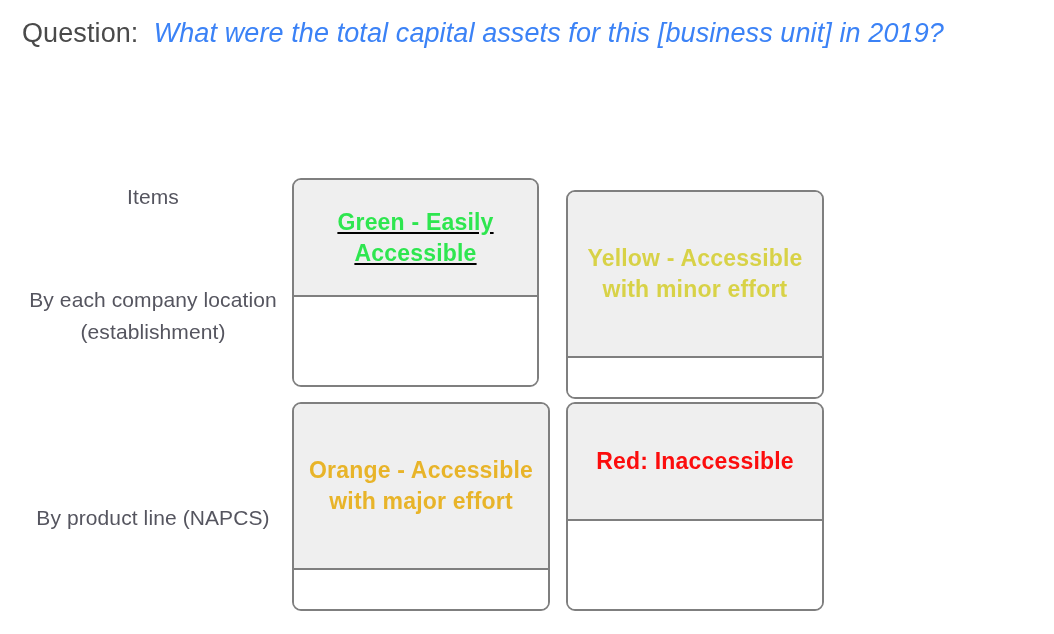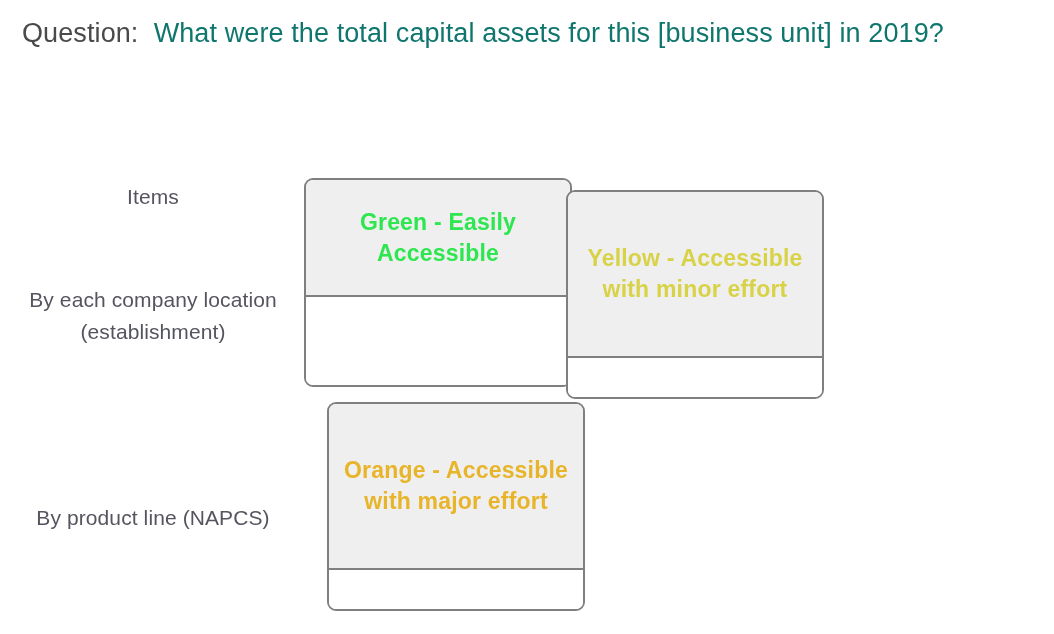--- a/index.html
+++ b/index.html
@@ -26,21 +26,22 @@
     line-height: 47px;
     color: #4a4a4a;
     letter-spacing: 0.1px;
   }
   #question-block .q-label {
     font-weight: normal;
     color: #4a4a4a;
   }
   #question-block .q-text {
     font-weight: normal;
-    color: #0f766e;
+    color: #3b82f6;
+    font-style: italic;
   }
 
   
   #matrix {
     position: absolute;
     left: 0;
     top: 170px;
     width: 1054px;
     height: 450px;
   }
@@ -91,21 +92,21 @@
     line-height: 31px;
     letter-spacing: 0.2px;
     padding: 0 8px;
   }
   .card-body {
     background: #ffffff;
     width: 100%;
   }
 
   
-  #card-green  { left: 304px; top: 8px;   width: 268px; height: 209px; }
+  #card-green  { left: 292px; top: 8px;   width: 247px; height: 209px; text-decoration: underline; }
   #card-green  .card-header { height: 117px; }
   #card-green  .card-body   { height: 88px; }
 
   #card-yellow { left: 566px; top: 20px;   width: 258px; height: 209px; }
   #card-yellow .card-header { height: 166px; }
   #card-yellow .card-body   { height: 39px; }
 
   #card-orange { left: 292px; top: 232px; width: 258px; height: 209px; }
   #card-orange .card-header { height: 166px; }
   #card-orange .card-body   { height: 39px; }
@@ -132,19 +133,23 @@
   <div class="card" id="card-green" style="border-color: rgb(127, 127, 127);">
     <div class="card-header" style="color: rgb(46, 230, 79); background: rgb(239, 239, 239); border-bottom-color: rgb(127, 127, 127);">Green - Easily Accessible</div>
     <div class="card-body"></div>
   </div>
 
   <div class="card" id="card-yellow" style="border-color: rgb(127, 127, 127);">
     <div class="card-header" style="color: rgb(216, 210, 71); background: rgb(239, 239, 239); border-bottom-color: rgb(127, 127, 127);">Yellow - Accessible with minor effort</div>
     <div class="card-body"></div>
   </div>
 
-  <div class="card" id="card-orange" style="border-color: rgb(127, 127, 127); margin-left: 35px;">
+  <div class="card" id="card-orange" style="border-color: rgb(127, 127, 127);">
     <div class="card-header" style="color: rgb(232, 180, 41); background: rgb(239, 239, 239); border-bottom-color: rgb(127, 127, 127);">Orange - Accessible with major effort</div>
     <div class="card-body"></div>
   </div>
 
+  <div class="card" id="card-red" style="border-color: rgb(127, 127, 127);">
+    <div class="card-header" style="color: rgb(252, 13, 13); background: rgb(239, 239, 239); border-bottom-color: rgb(127, 127, 127);">Red: Inaccessible</div>
+    <div class="card-body"></div>
+  </div>
 
 </div>
 
 </body></html>

